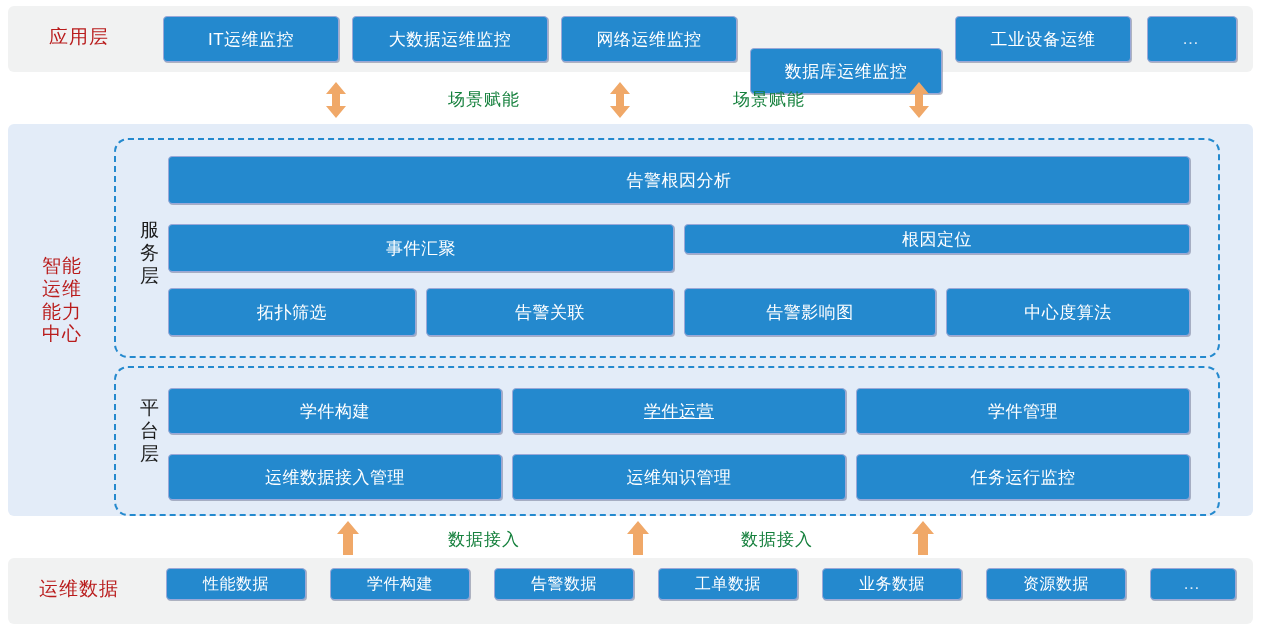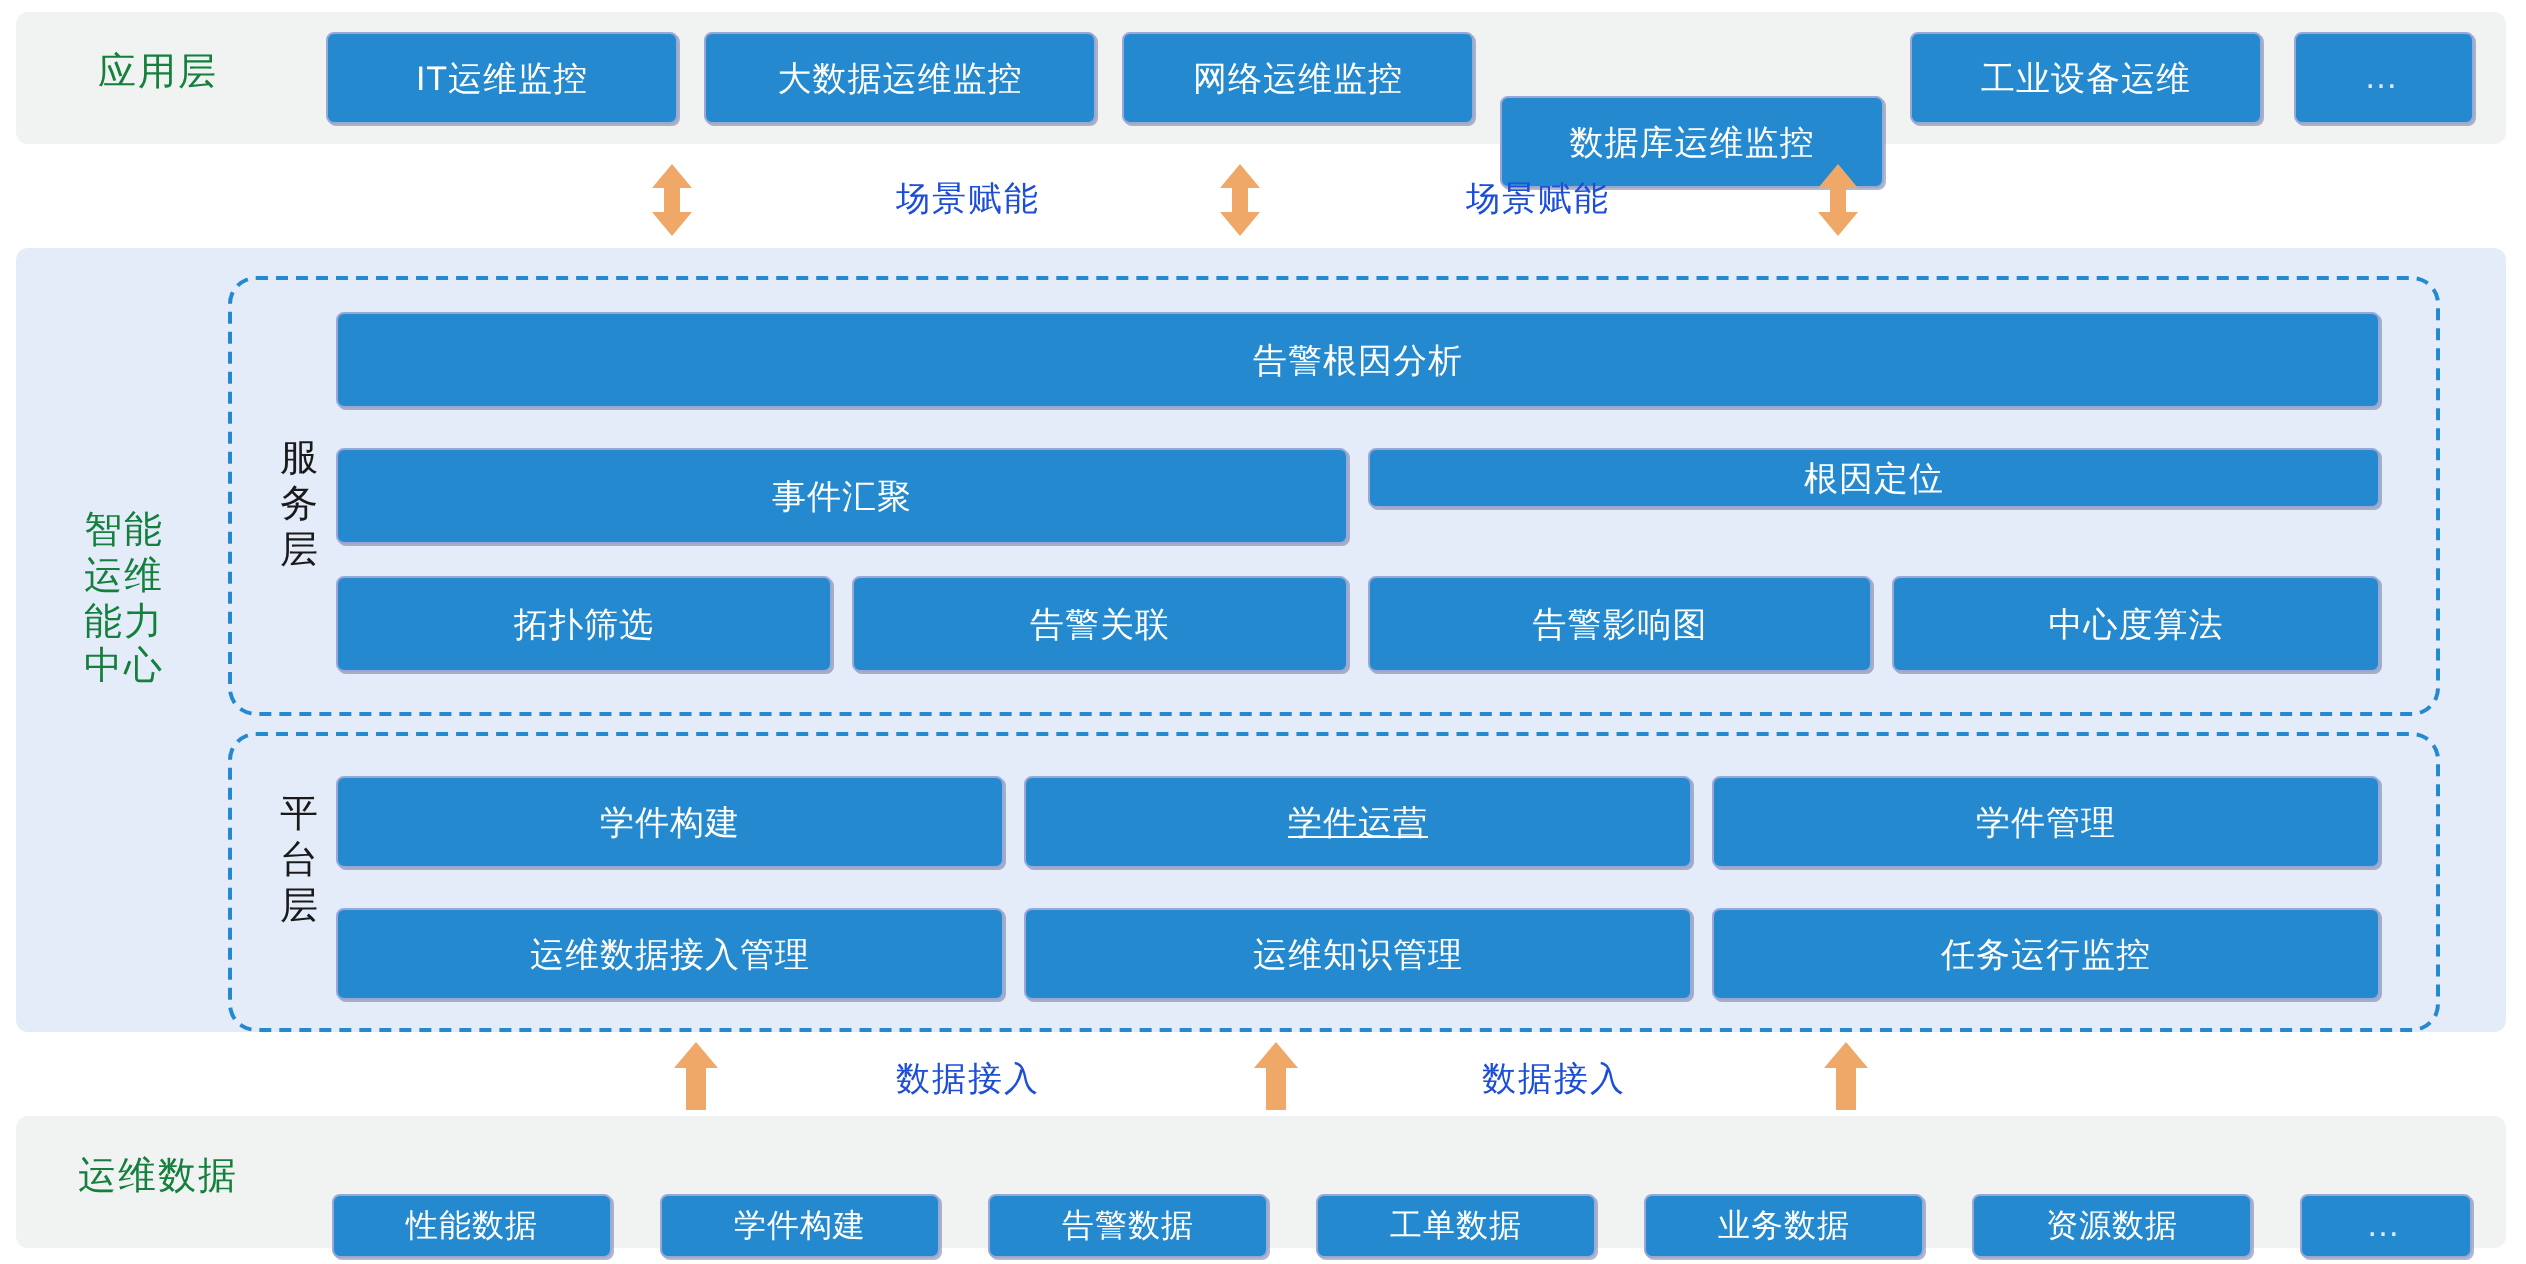--- a/index.html
+++ b/index.html
@@ -40,21 +40,21 @@
     background: #f1f2f2;
   }
 
   
   .side-label {
     position: absolute;
     left: 20px;
     width: 118px;
     text-align: center;
     font-size: 19px;
-    color: #15803d;
+    color: #b91c1c;
     line-height: 1.18;
     letter-spacing: 1px;
   }
   .side-label-app { top: 26px; }
   .side-label-data { top: 578px; }
   .side-label-mid {
     top: 255px;
     left: 10px;
     width: 104px;
     font-size: 19px;
@@ -80,21 +80,21 @@
   .bx.sm { font-size: 16px; }
   .bx.dots {
     font-size: 17px;
     letter-spacing: 3px;
     color: #dce9f6;
   }
 
   
   .app-row .bx { top: 16px; height: 46px; }
   
-  .data-row .bx { top: 597px; height: 32px; }
+  .data-row .bx { top: 568px; height: 32px; }
 
   
   .dash {
     position: absolute;
     border: 2px dashed #2489ce;
     border-radius: 14px;
     box-sizing: border-box;
   }
   .dash-service { left: 114px; top: 138px; width: 1106px; height: 220px; }
   .dash-platform { left: 114px; top: 366px; width: 1106px; height: 150px; }
@@ -122,21 +122,21 @@
   .arrow-band-bottom { top: 516px; }
 
   .arrow {
     position: absolute;
     top: 2px;
   }
   .arrow-label {
     position: absolute;
     top: 10px;
     font-size: 17px;
-    color: #1d4ed8;
+    color: #15803d;
     letter-spacing: 1px;
     white-space: nowrap;
   }
 </style>
 </head>
 <body>
 
 <div class="band band-app"></div>
 <div class="side-label side-label-app">应用层</div>
 

